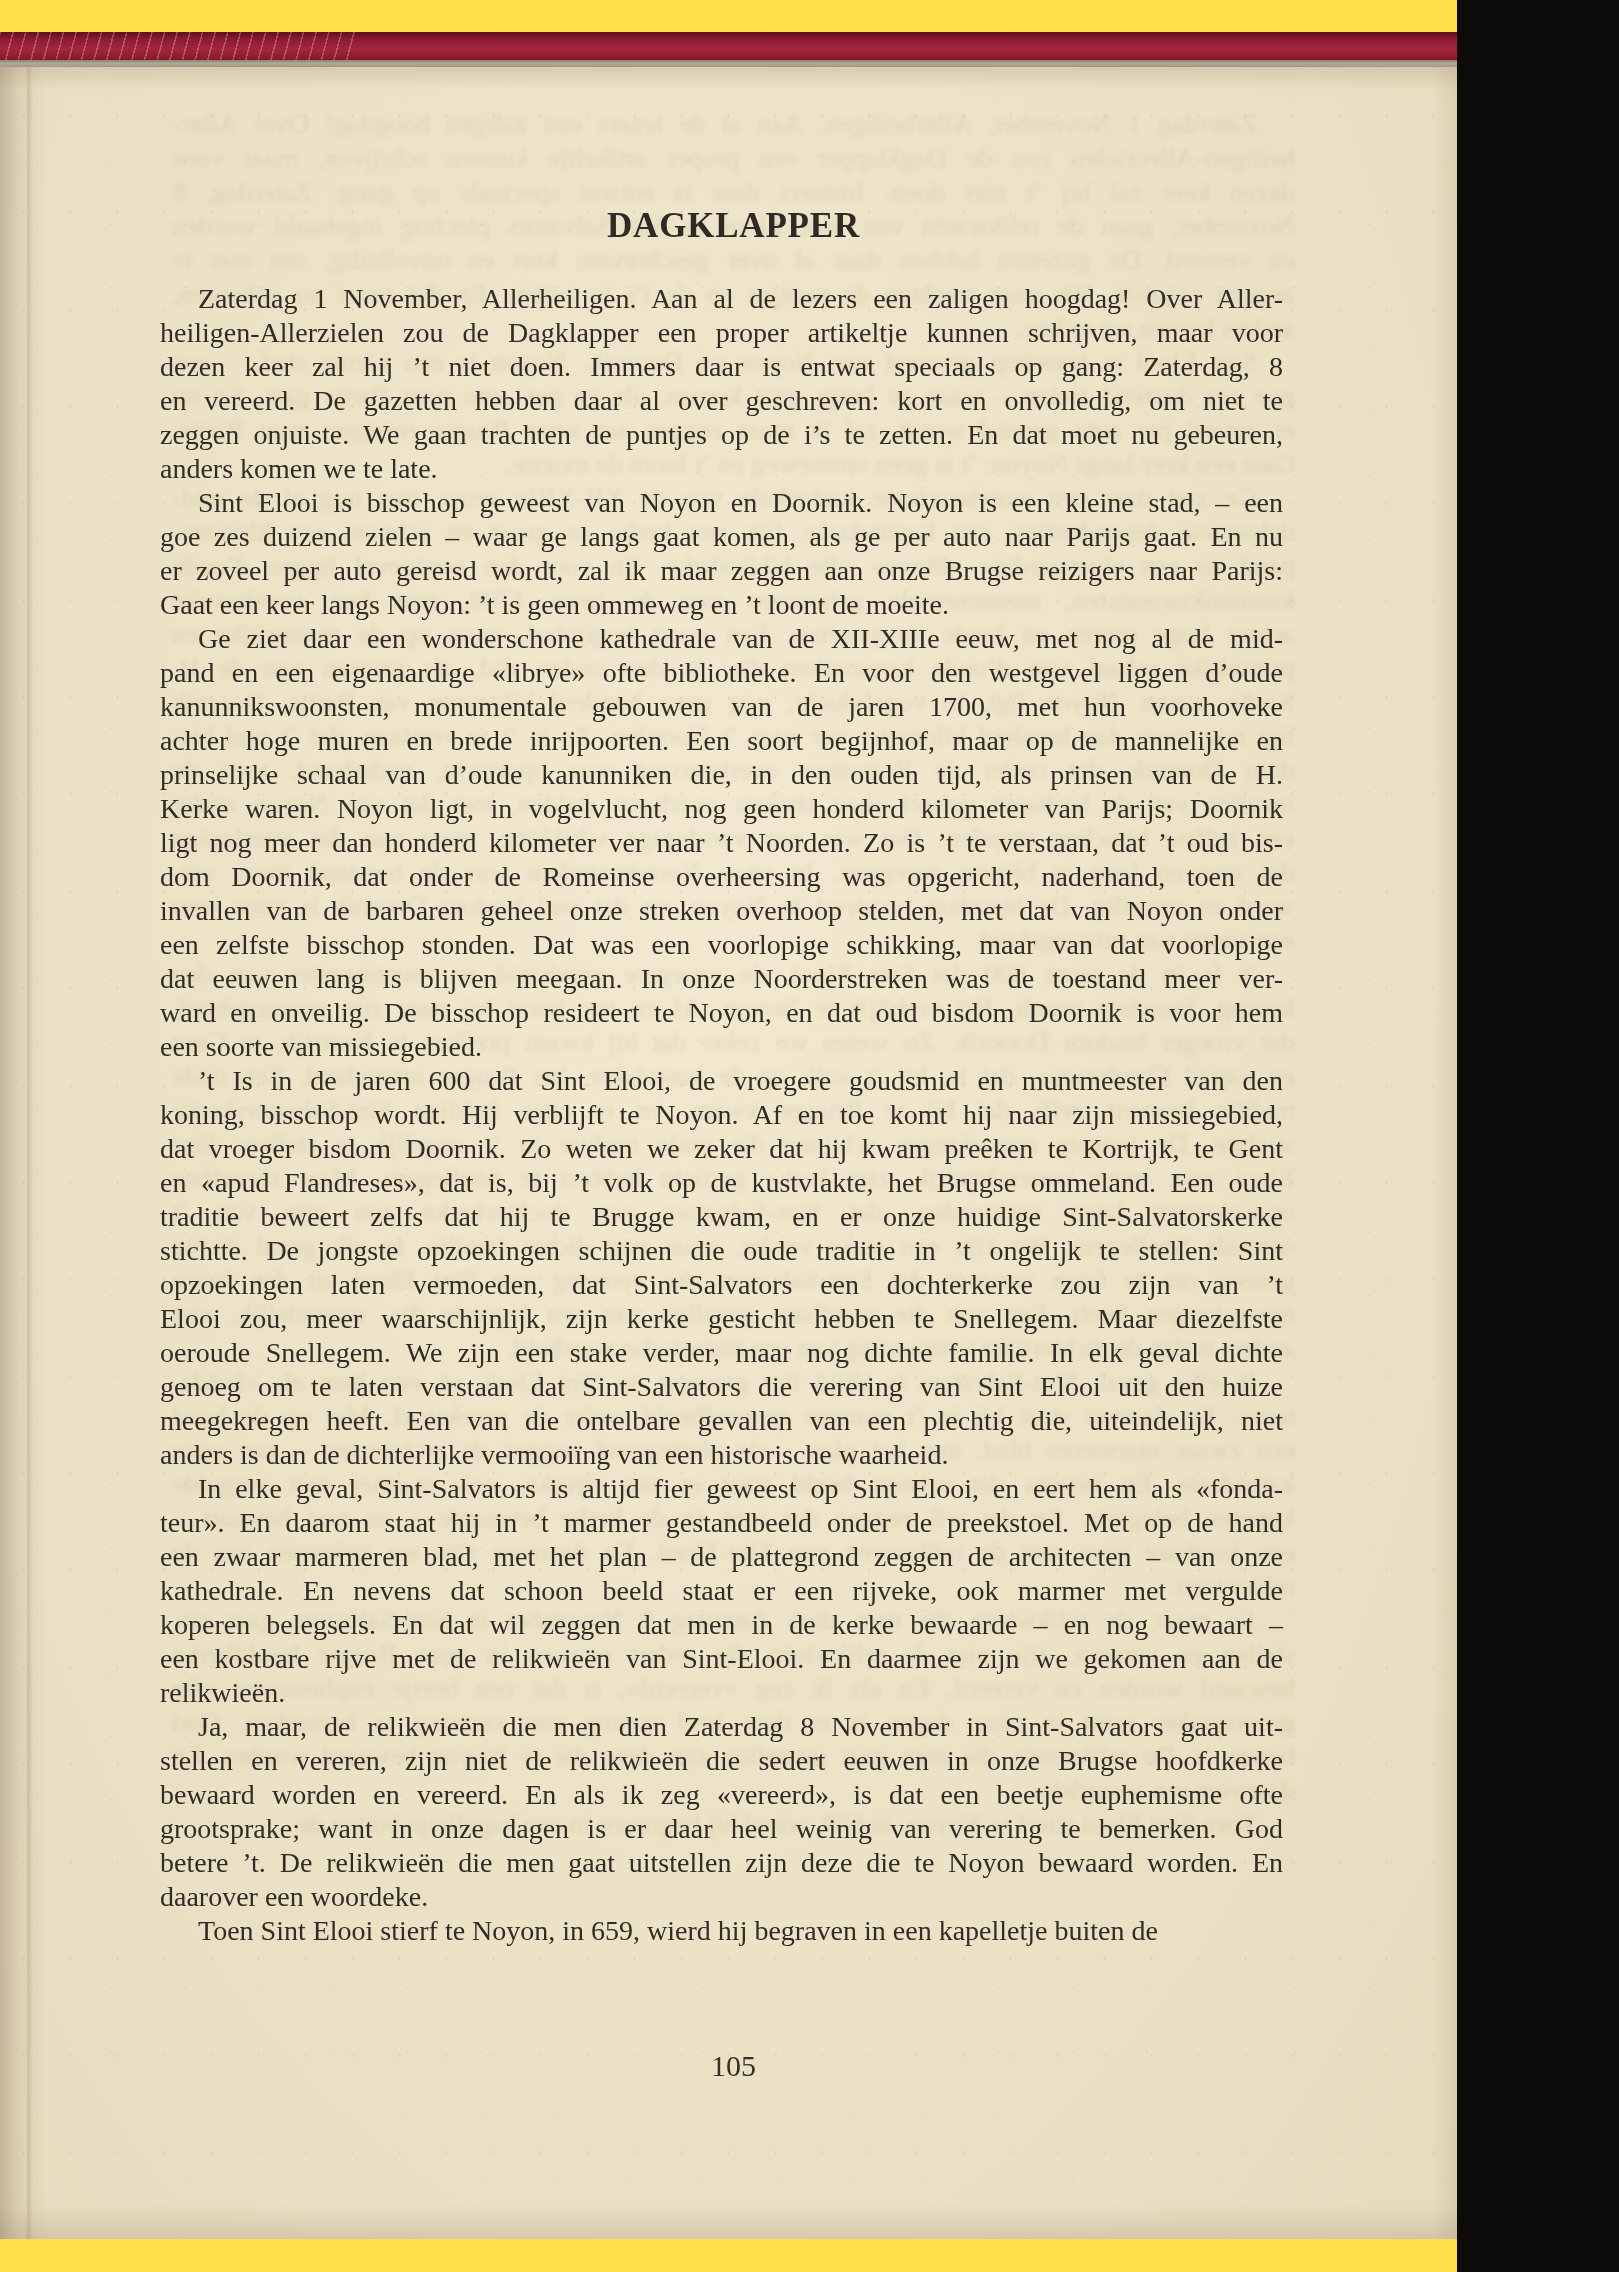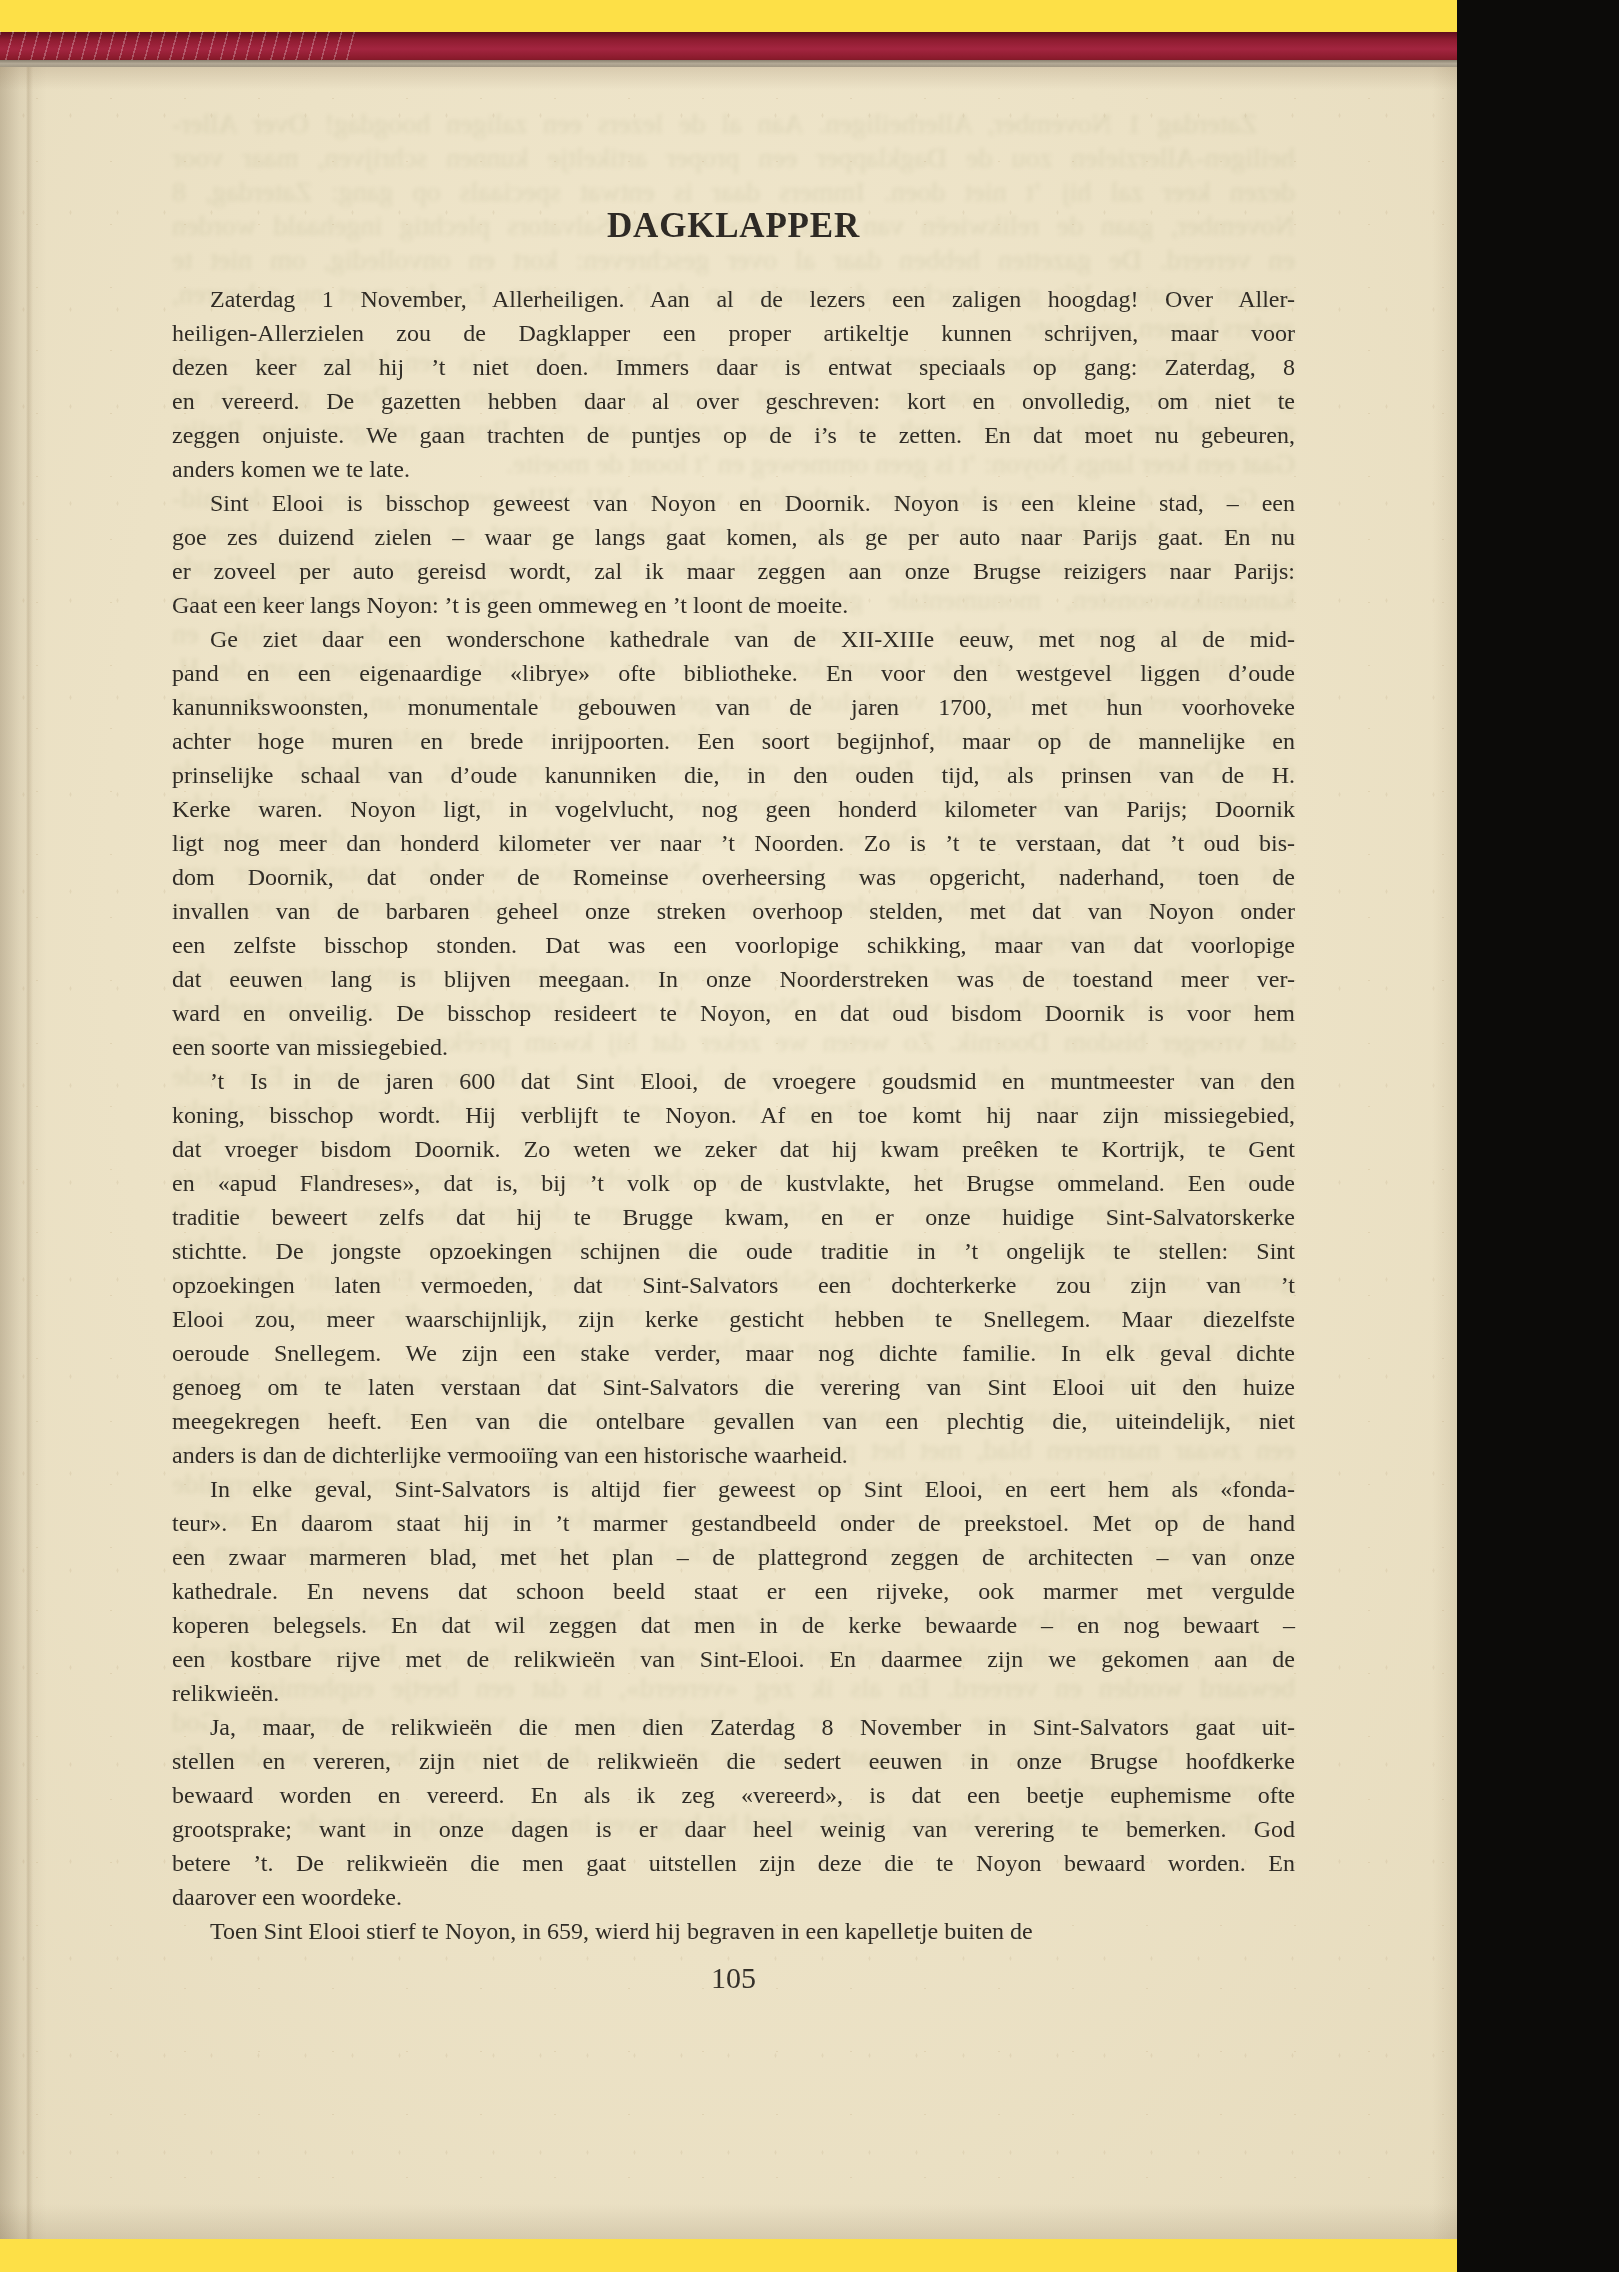--- a/index.html
+++ b/index.html
@@ -97,31 +97,31 @@
 
   
   .page-title {
     position: absolute; left: 172px; top: 139px; width: 1123px;
     text-align: center;
     font-size: 35px; font-weight: bold;
     letter-spacing: 0.8px;
     color: #2e2a25;
   }
   .body-text {
-    position: absolute; left: 172px; top: 215px; width: 1123px;
-    font-size: 24px; line-height: 34px;
+    position: absolute; left: 160px; top: 215px; width: 1123px;
+    font-size: 28px; line-height: 34px;
     color: #302c26;
   }
   .para { margin: 0; }
   .line { text-align: justify; text-align-last: justify; }
   .line.first { text-indent: 38px; }
   .line.last { text-align-last: left; }
 
   .page-number {
-    position: absolute; left: 172px; top: 1894px; width: 1123px;
+    position: absolute; left: 172px; top: 1982px; width: 1123px;
     text-align: center;
     font-size: 30px;
     color: #34302a;
   }
 </style>
 </head>
 <body>
 
 <div class="stage">
 

